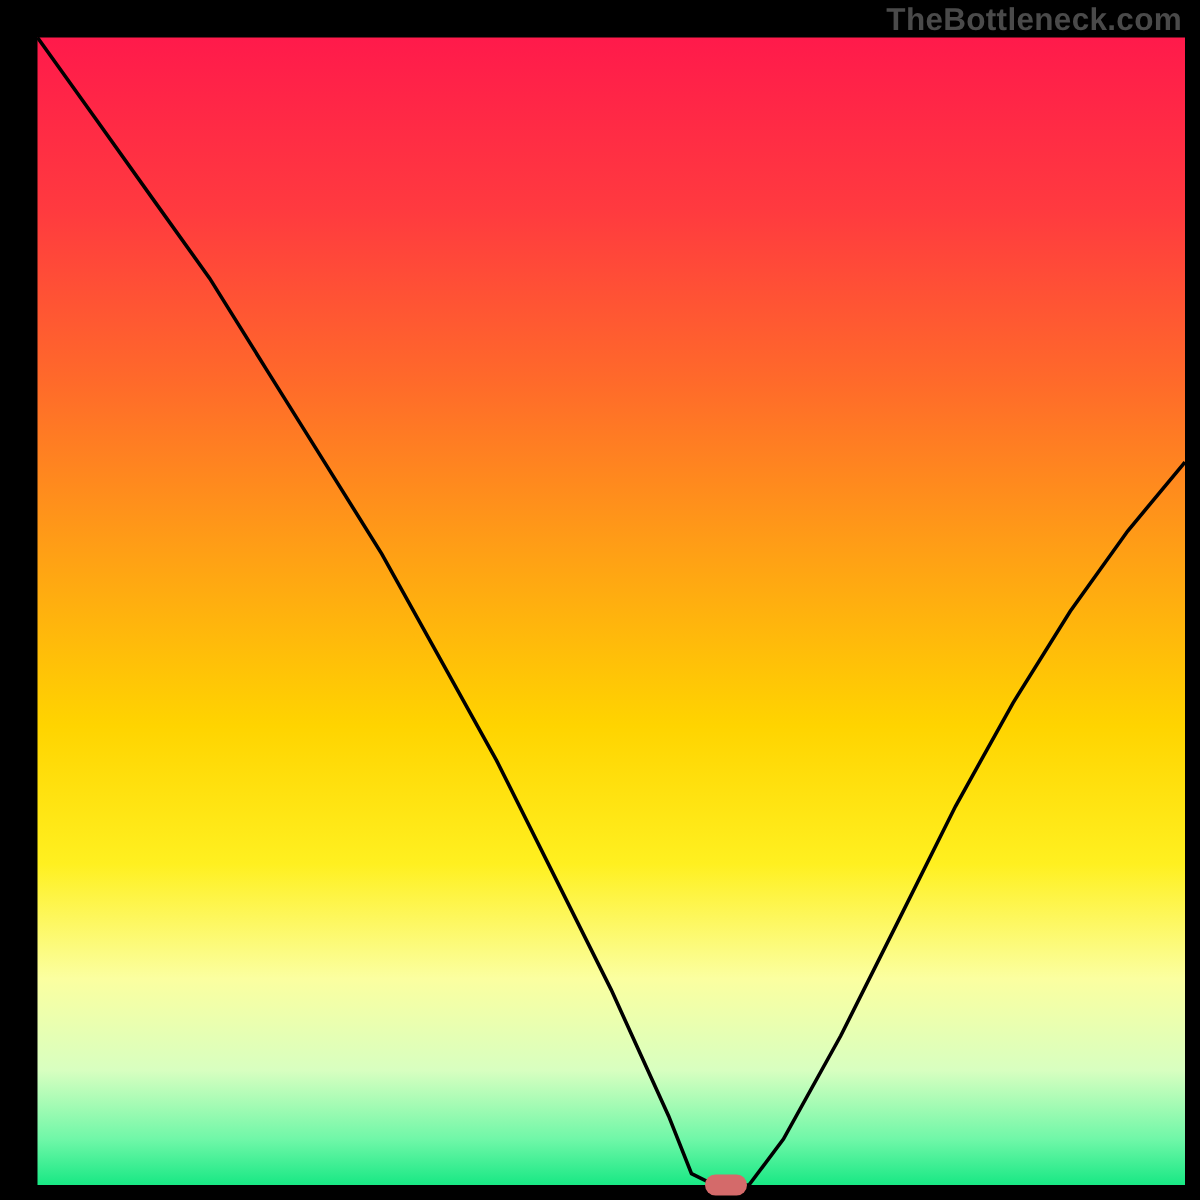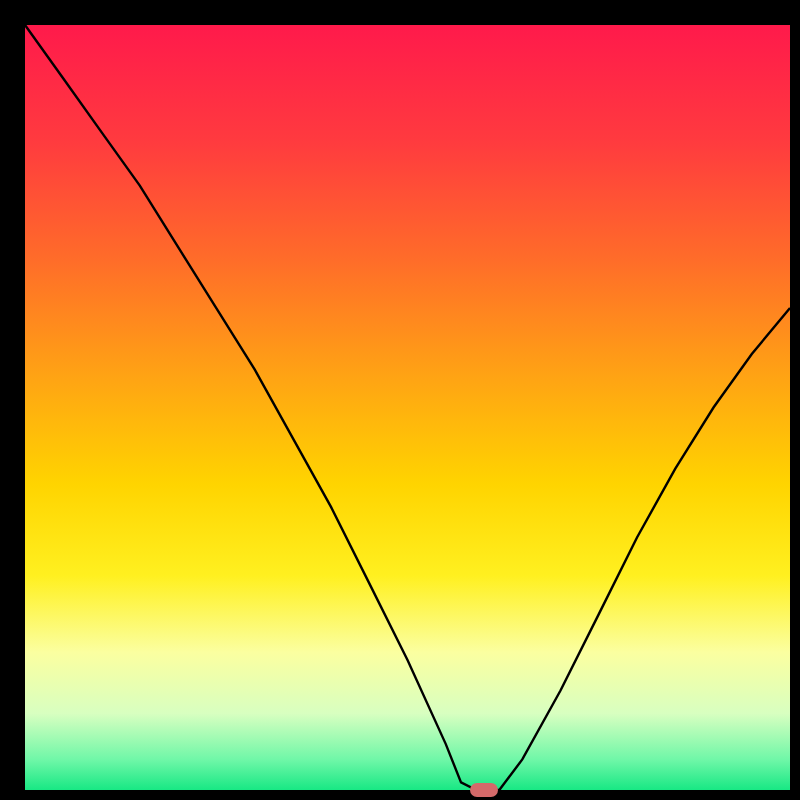--- a/index.html
+++ b/index.html
@@ -32,20 +32,21 @@
     position: absolute;
     top: 0;
     left: 0;
   }
 </style>
 </head>
 <body>
 
 <div class="frame">
 
+  <div class="watermark">TheBottleneck.com</div>
 
   <svg id="chart-svg" width="800" height="800">
     <defs>
       <linearGradient id="bg-grad" x1="0" y1="0" x2="0" y2="1">
           <stop offset="0%" stop-color="#ff1a4b"></stop>
           <stop offset="15%" stop-color="#ff3a3f"></stop>
           <stop offset="30%" stop-color="#ff6a2a"></stop>
           <stop offset="45%" stop-color="#ffa015"></stop>
           <stop offset="60%" stop-color="#ffd400"></stop>
           <stop offset="72%" stop-color="#fff020"></stop>

